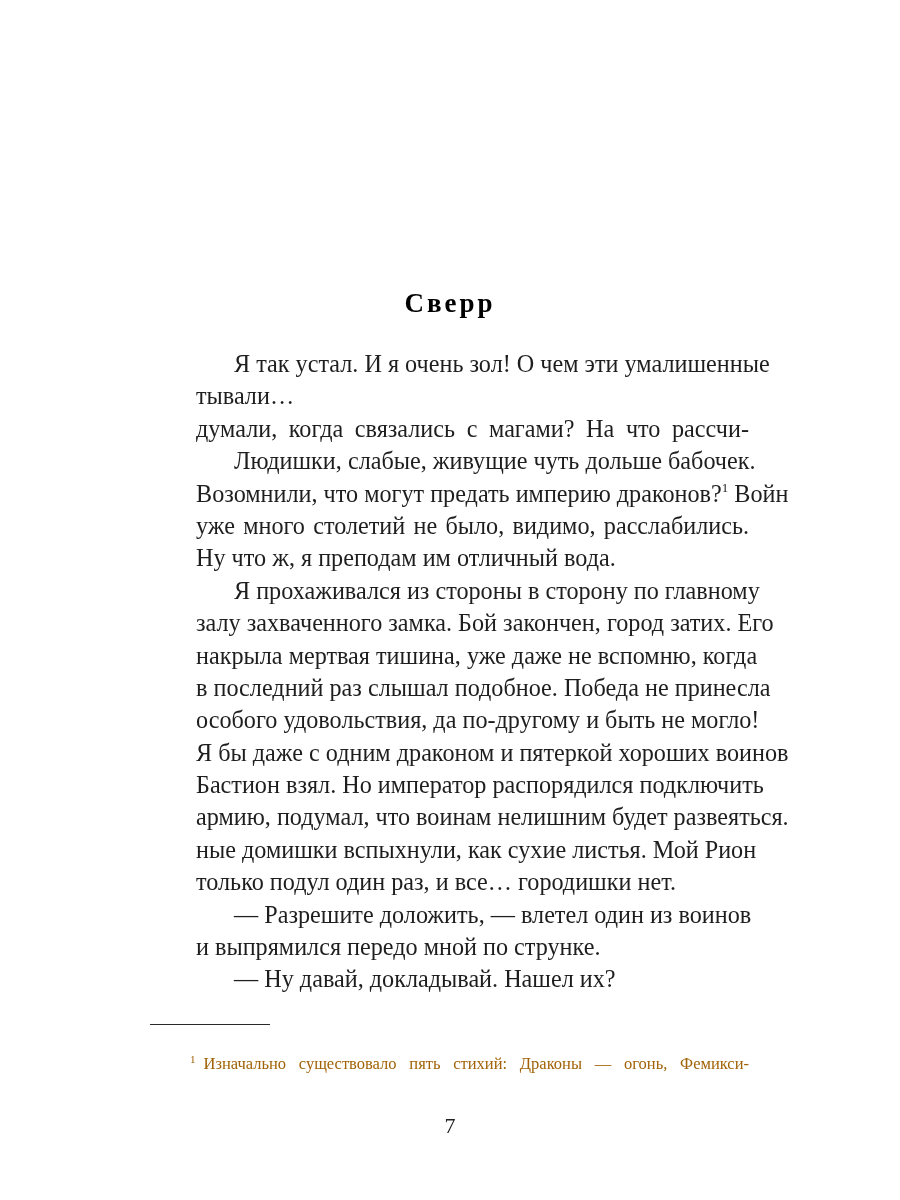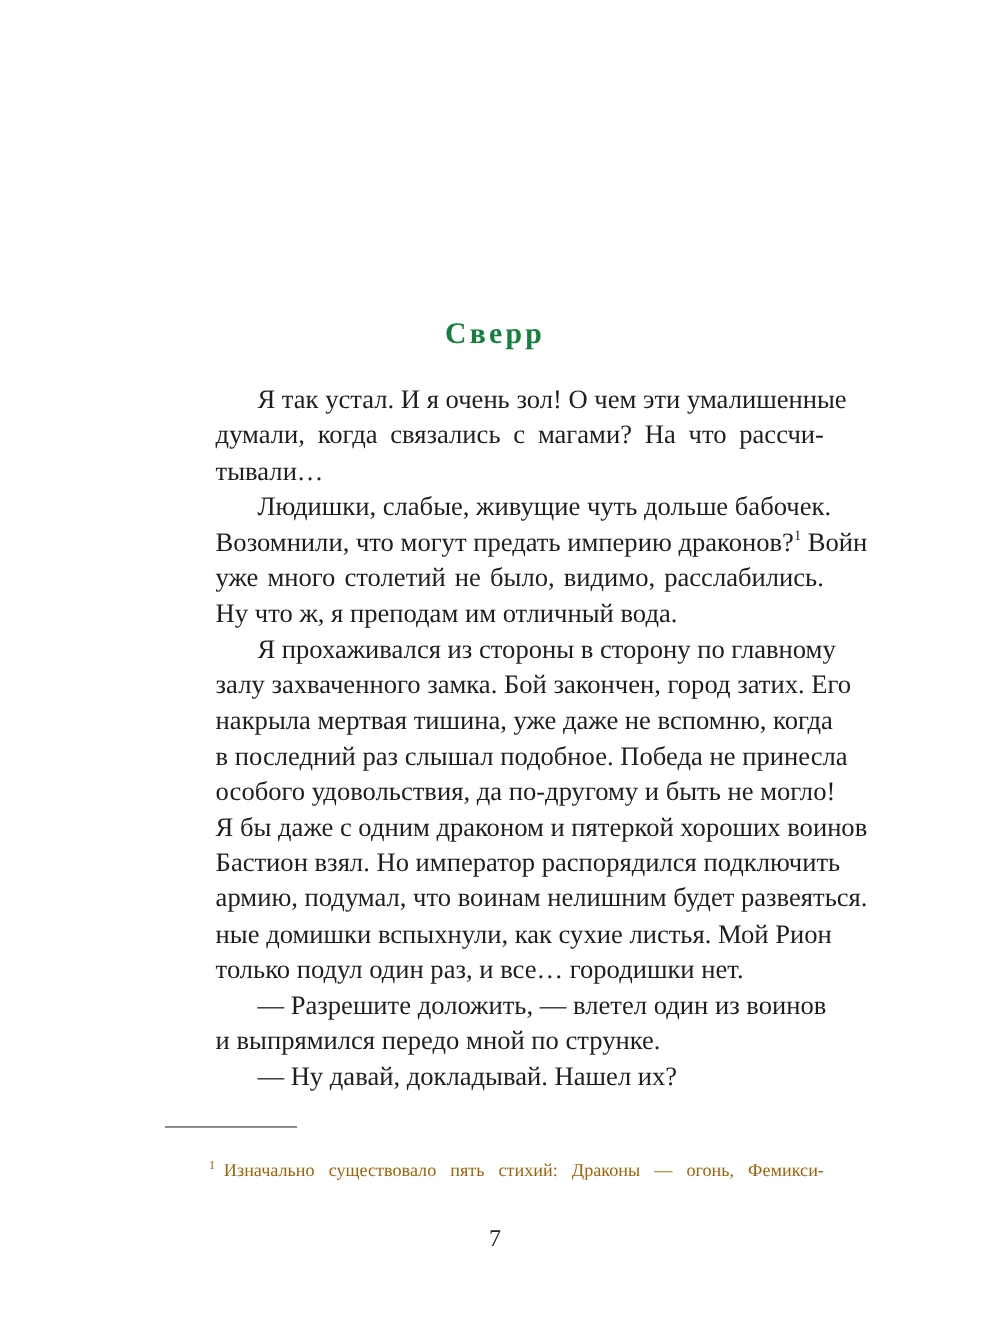--- a/index.html
+++ b/index.html
@@ -24,21 +24,21 @@
     .chapter-title {
       position: absolute;
       top: 288px;
       left: 0;
       width: 900px;
       text-align: center;
       font-family: "Liberation Serif", serif;
       font-weight: bold;
       font-size: 27px;
       letter-spacing: 3px;
-      color: #15803d;
+      color: #000000;
       margin: 0;
     }
     .body-text {
       position: absolute;
       left: 150px;
       top: 348px;
       width: 599px;
     }
     .line {
       display: block;
@@ -111,22 +111,22 @@
   </style>
 </head>
 <body>
 
 <div class="page">
 
   <h1 class="chapter-title">Сверр</h1>
 
   <div class="body-text">
     <span class="line indent">Я так устал. И я очень зол! О чем эти умалишенные</span>
+    <span class="line last">тывали…</span>
     <span class="line">думали, когда связались с магами? На что рассчи-</span>
-    <span class="line last">тывали…</span>
 
     <span class="line indent">Людишки, слабые, живущие чуть дольше бабочек.</span>
     <span class="line"><span>Возомнили, что могут предать империю драконов?</span><sup class="fn-ref">1</sup><span> Войн</span></span>
     <span class="line">уже много столетий не было, видимо, расслабились.</span>
     <span class="line last">Ну что ж, я преподам им отличный вода.</span>
 
     <span class="line indent">Я прохаживался из стороны в сторону по главному</span>
     <span class="line">залу захваченного замка. Бой закончен, город затих. Его</span>
     <span class="line">накрыла мертвая тишина, уже даже не вспомню, когда</span>
     <span class="line">в последний раз слышал подобное. Победа не принесла</span>

